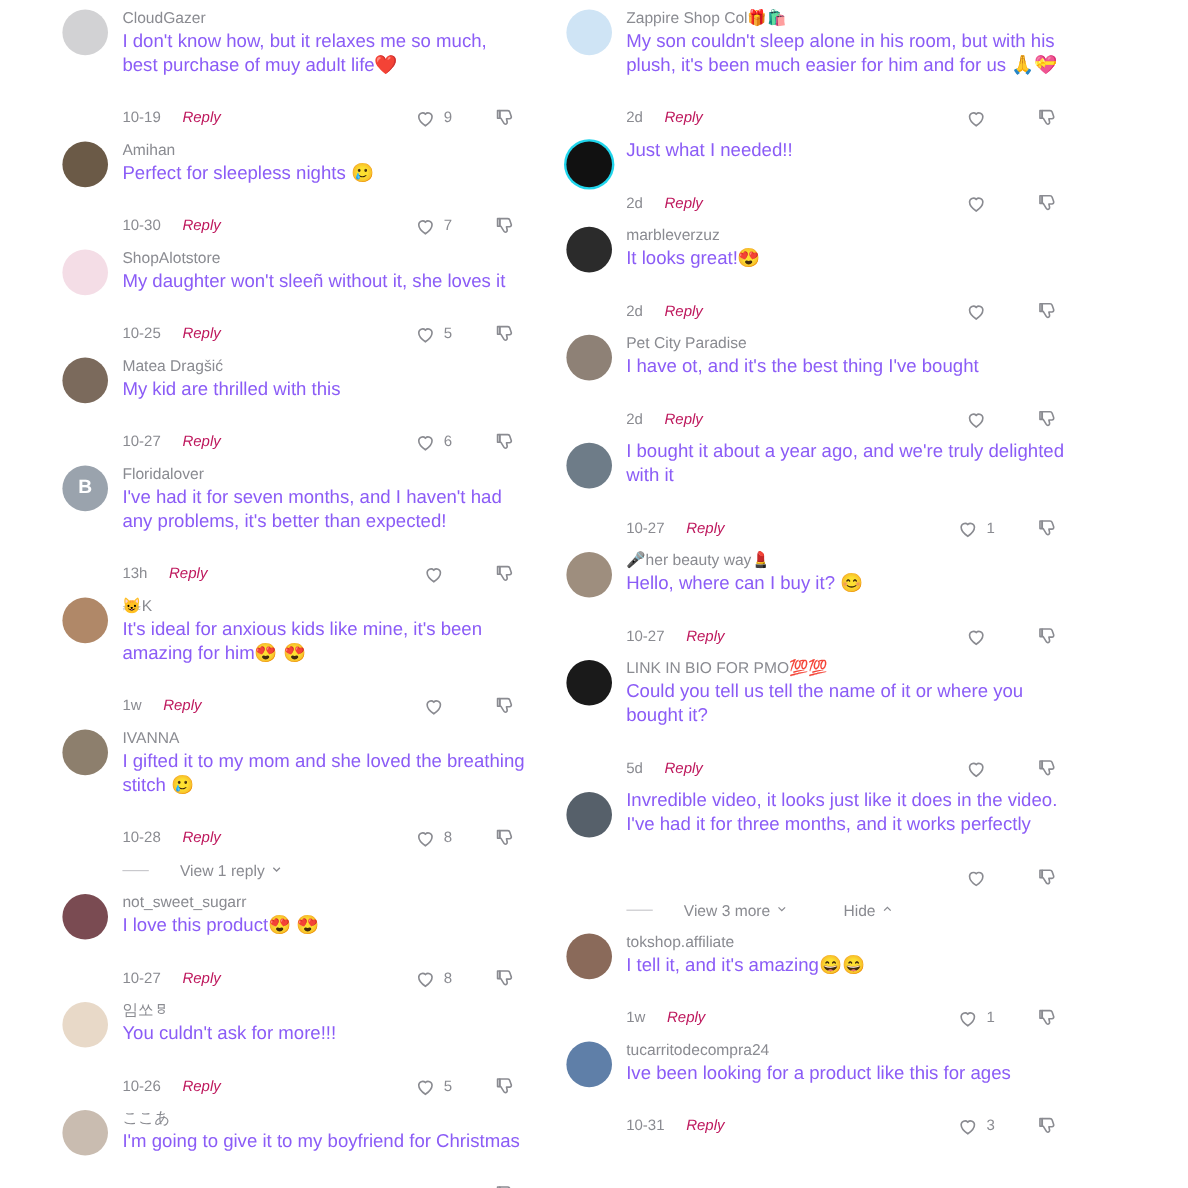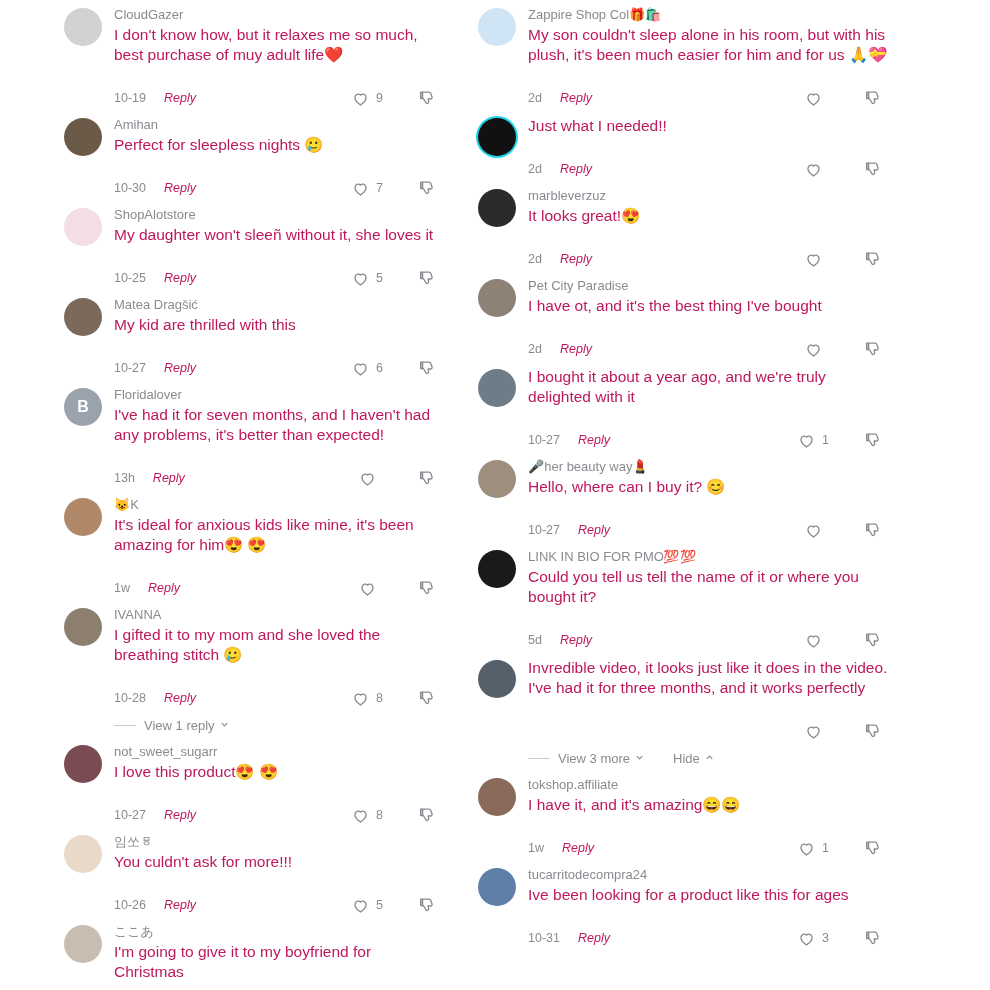--- a/index.html
+++ b/index.html
@@ -9,21 +9,20 @@
     background: #ffffff;
     font-family: "Liberation Sans", sans-serif;
     color: #161823;
     overflow: hidden;
   }
   .page {
     width: 900px; height: 990px;
     display: flex;
     background: #fff;
     position: relative;
-    padding-left: 12px;
   }
   .col {
     width: 495px;
     height: 990px;
     padding: 0 14px 0 52px;
     position: relative;
     overflow: hidden;
   }
   .col-right { padding-left: 20px; padding-right: 10px; }
 
@@ -61,21 +60,21 @@
     margin-bottom: 2px;
     white-space: nowrap;
     overflow: hidden;
   }
   .uname .creator {
     color: #2aa3c4;
   }
   .text {
     font-size: 15.5px;
     line-height: 20px;
-    color: #be185d;
+    color: #8b5cf6;
     word-wrap: break-word;
   }
   .meta {
     display: flex;
     align-items: center;
     font-size: 12.5px;
     color: #8a8b91;
     margin-top: 23px;
     gap: 18px;
     height: 20px;
@@ -93,21 +92,21 @@
   .act {
     display: flex;
     align-items: center;
     gap: 6px;
     color: #8a8b91;
   }
   .act svg { display: block; }
   .viewreply {
     display: flex;
     align-items: center;
-    gap: 8px;
+    gap: 26px;
     margin: 10px 0 2px 0;
     font-size: 13px;
     color: #8a8b91;
   }
   .viewreply .dash {
     display: inline-block;
     width: 22px; height: 1px;
     background: #c9c9cd;
   }
   .viewreply .more { display: flex; align-items: center; gap: 4px; }
@@ -698,21 +697,21 @@
             </span>
           </div>
         </div>
       </div>
       <div class="comment">
         <div class="avatar" style="background: rgb(138, 106, 90);">
           <div class="avatar-inner"></div>
         </div>
         <div class="body">
           <div class="uname"><span>tokshop.affiliate</span></div>
-          <div class="text">I have it, and it's amazing😄😄</div>
+          <div class="text">I tell it, and it's amazing😄😄</div>
           <div class="meta">
             <span>1w</span>
             <span class="reply">Reply</span>
             <div class="actions">
               <div class="act">
                 <span>
                   <svg width="19" height="19" viewBox="0 0 24 24" fill="none" stroke="#8a8b91" stroke-width="1.7">
                     <path d="M12 20s-7-4.5-7-9.4A4.1 4.1 0 0 1 12 7.7a4.1 4.1 0 0 1 7 2.9C19 15.5 12 20 12 20z"></path>
                   </svg>
                 </span>

